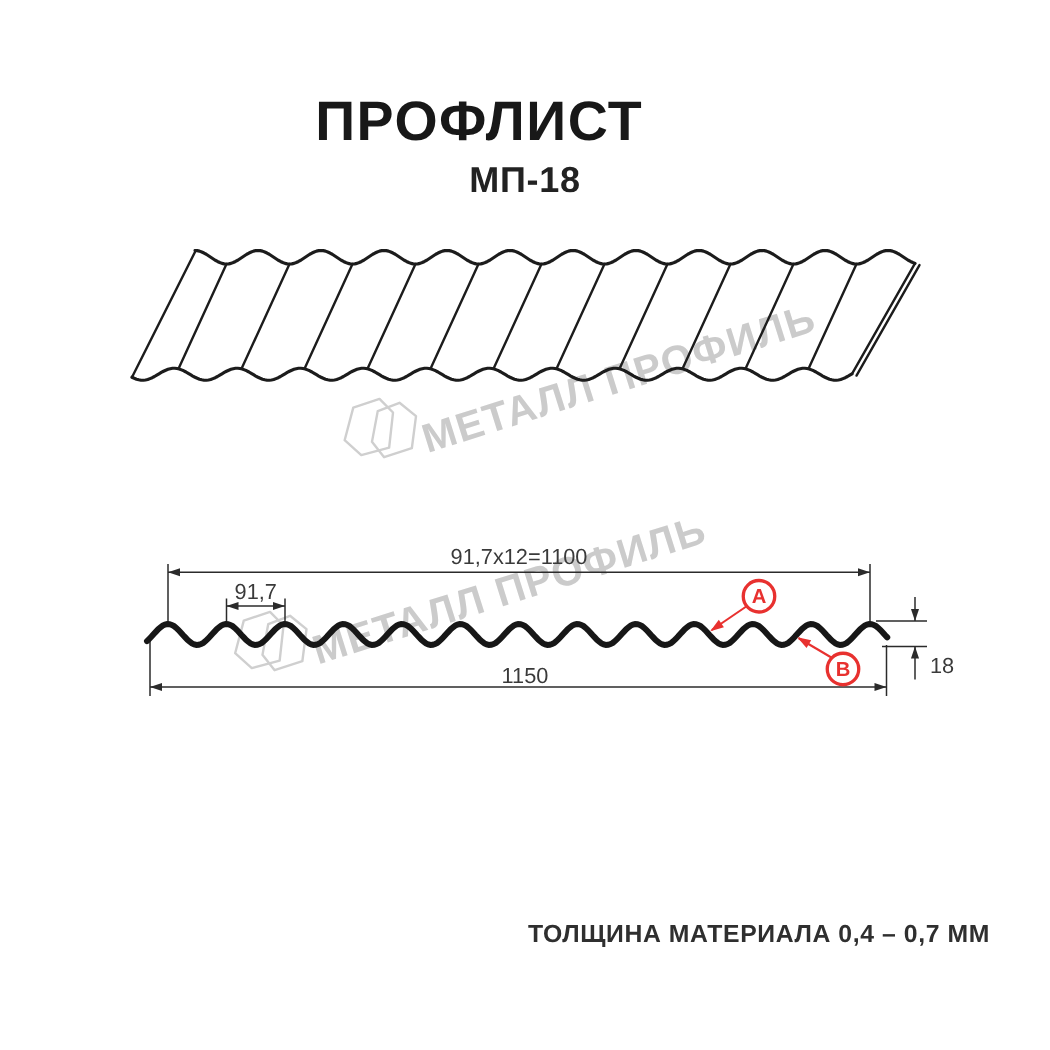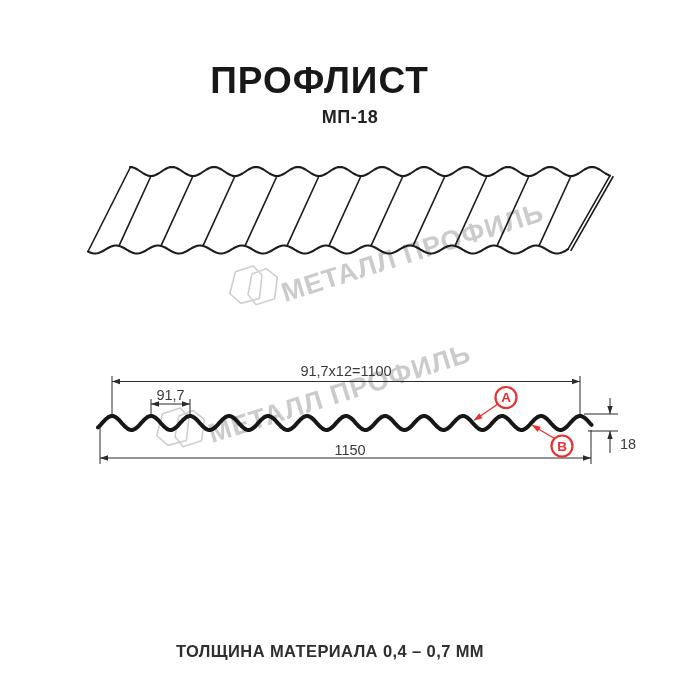--- a/index.html
+++ b/index.html
@@ -6,25 +6,25 @@
   .page{
     position:relative;width:700px;height:700px;background:#ffffff;overflow:hidden;
     font-family:"Liberation Sans", sans-serif;
   }
   .title{
     position:absolute;top:60px;left:0;width:639px;text-align:center;
     font-size:37px;font-weight:bold;color:#181818;letter-spacing:1px;
   }
   .subtitle{
     position:absolute;top:107px;left:0;width:700px;text-align:center;
-    font-size:18px;font-weight:bold;color:#222222;letter-spacing:0.5px;
+    font-size:24px;font-weight:bold;color:#222222;letter-spacing:0.5px;
   }
   .footer{
-    position:absolute;top:614px;left:0;width:660px;text-align:center;
-    font-size:16.5px;font-weight:bold;color:#2f2f2f;letter-spacing:0.4px;margin-top:28px;
+    position:absolute;top:614px;left:0;width:660px;text-align:right;
+    font-size:16.5px;font-weight:bold;color:#2f2f2f;letter-spacing:0.4px;
   }
   svg{position:absolute;top:0;left:0;}
   .wm-text{
     font-family:"Liberation Sans", sans-serif;
     font-size:27px;font-weight:bold;fill:#cbcbcb;letter-spacing:1px;
   }
   .wm-logo{fill:none;stroke:#cfcfcf;stroke-width:1.6;stroke-linejoin:round;}
   .persp{fill:none;stroke:#1c1c1c;stroke-linecap:round;stroke-linejoin:round;}
   .xsec-wave{fill:none;stroke:#171717;stroke-width:4;stroke-linecap:round;}
   .dim-line{stroke:#2b2b2b;stroke-width:1;}

